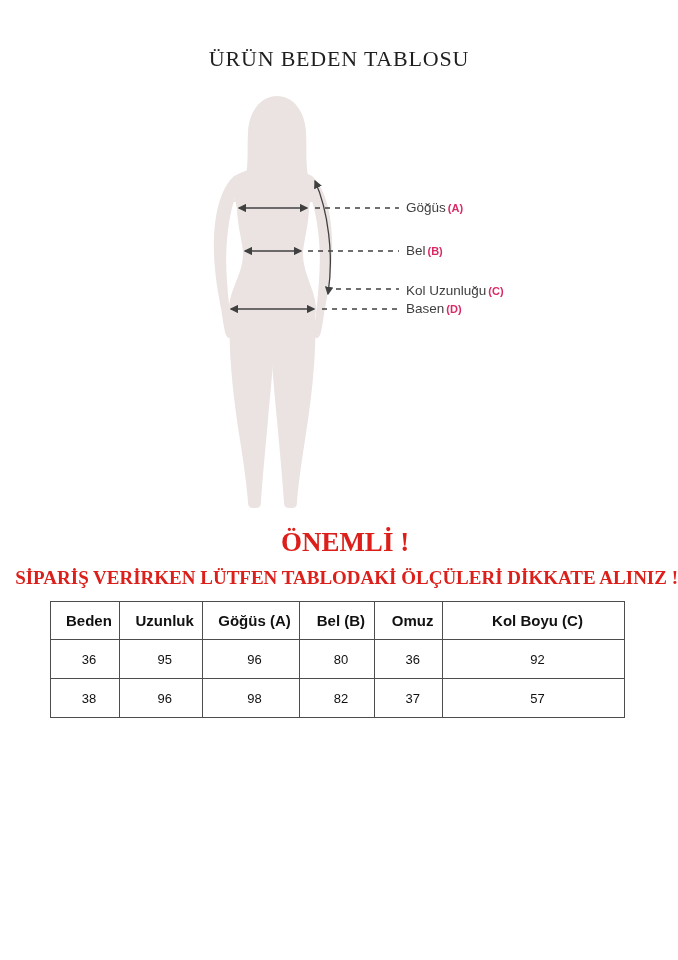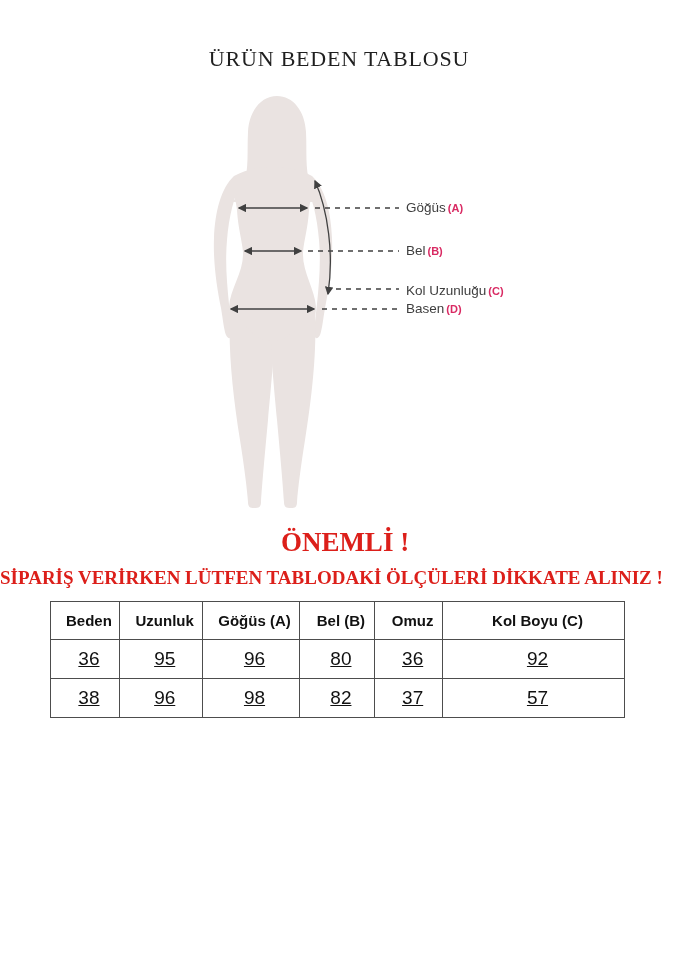--- a/index.html
+++ b/index.html
@@ -33,34 +33,34 @@
   }
   .measure-letter{
     color:var(--label-letter-pink);font-size:11px;font-weight:700;margin-left:2px;
   }
   .warning-heading{
     position:absolute;top:527px;left:0;width:678px;text-align:center;
     font-family:"Liberation Serif",serif;font-weight:700;
     font-size:27px;color:var(--warning-red);padding-left:12px;
   }
   .warning-message{
-    position:absolute;top:567px;left:0;width:678px;text-align:left;
+    position:absolute;top:567px;left:0;width:678px;text-align:right;
     font-family:"Liberation Serif",serif;font-weight:700;
     font-size:19px;color:var(--warning-red);white-space:nowrap;
   }
   table.size-table{
     position:absolute;left:50px;top:601px;width:575px;
     border-collapse:collapse;table-layout:fixed;
   }
   .size-table th,.size-table td{
     border:1px solid var(--table-border);
     text-align:center;vertical-align:middle;color:#111;padding-left:8px;
   }
   .size-table th{height:38px;font-size:15px;font-weight:700;}
-  .size-table td{height:39px;font-size:19px;font-weight:400;text-decoration:underline;}
+  .size-table td{height:39px;font-size:13px;font-weight:400;}
 </style>
 </head>
 <body>
 
 <h1 class="page-title">ÜRÜN BEDEN TABLOSU</h1>
 
 <svg class="diagram-svg" width="678" height="960" viewBox="0 0 678 960" aria-hidden="true">
   <defs>
     <marker id="ah" viewBox="0 0 10 10" refX="8.5" refY="5" markerWidth="6.5" markerHeight="6.5" orient="auto-start-reverse">
       <path d="M0,0 L10,5 L0,10 z" class="arrowhead"></path>

